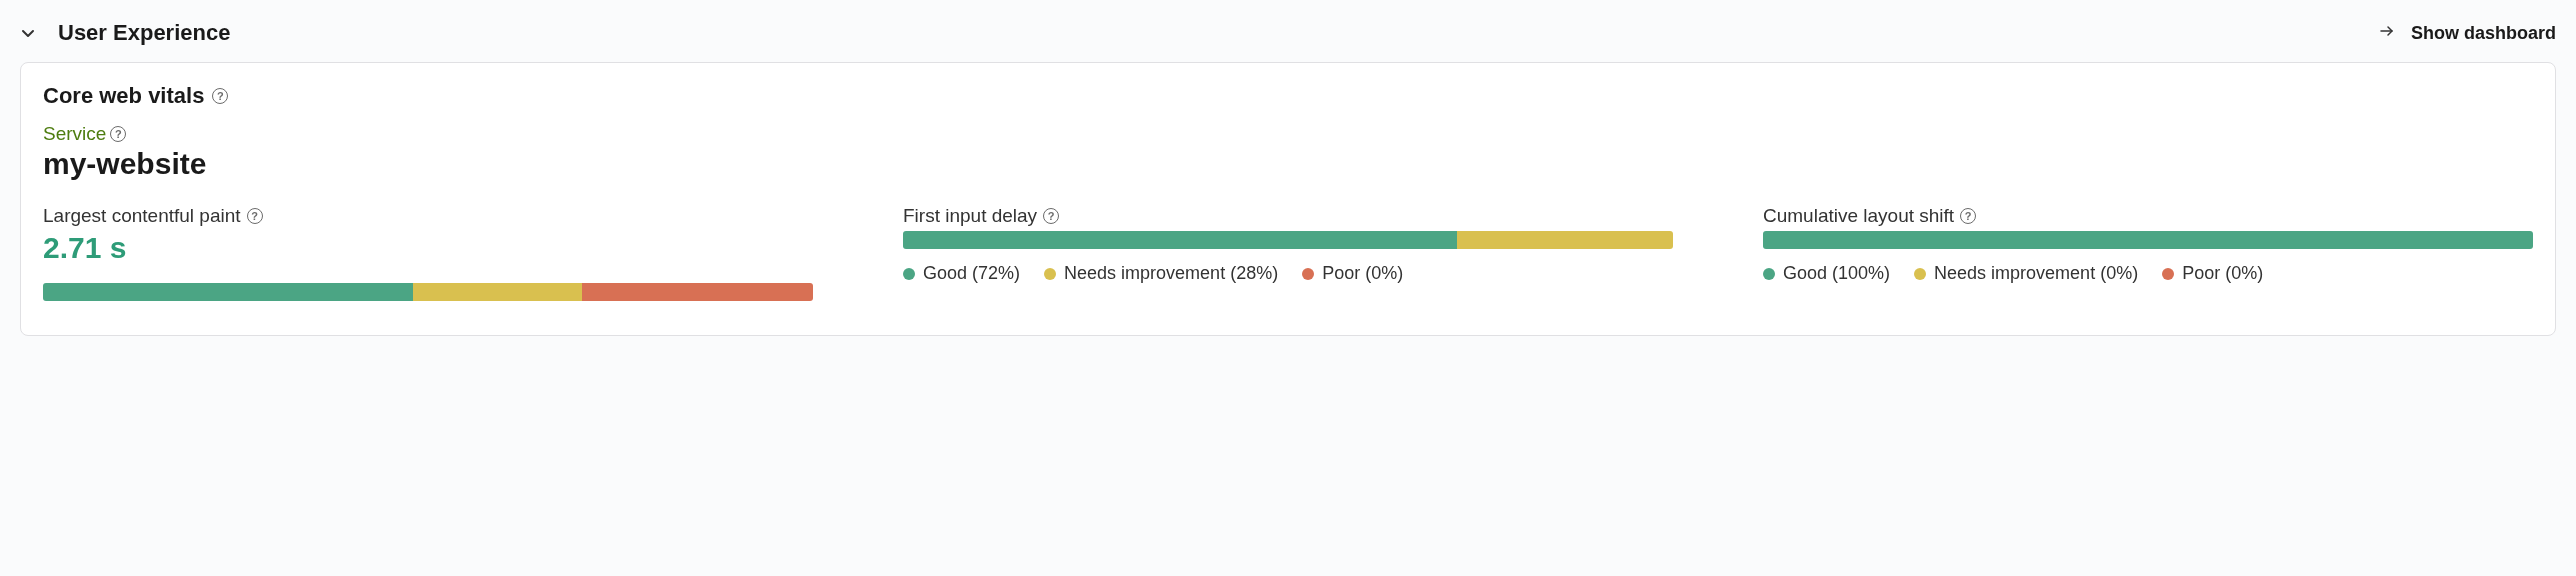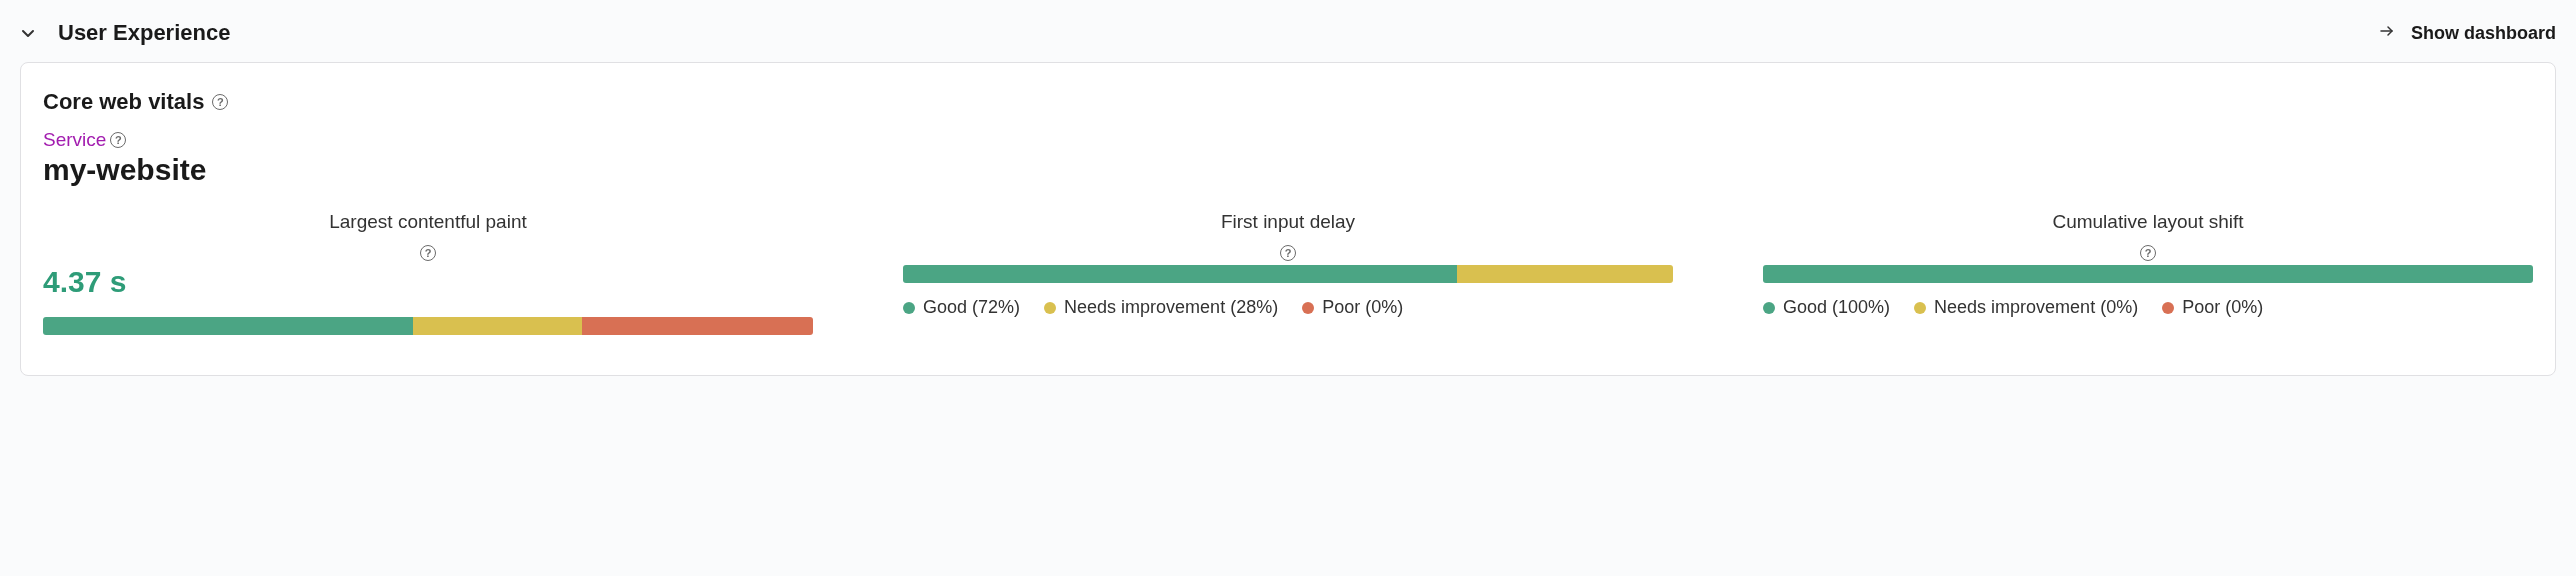--- a/index.html
+++ b/index.html
@@ -39,21 +39,21 @@
       font-size: 18px;
       font-weight: 600;
       color: #1a1a1a;
       text-decoration: none;
       cursor: pointer;
     }
     .card {
       background: #fff;
       border: 1px solid #e0e0e3;
       border-radius: 8px;
-      padding: 26px 22px;
+      padding: 20px 22px;
     }
     .card-title-row {
       display: flex;
       align-items: center;
       gap: 8px;
       margin-bottom: 14px;
     }
     .card-title {
       font-size: 22px;
       font-weight: 700;
@@ -72,38 +72,37 @@
       line-height: 1;
     }
     .service-label-row {
       display: flex;
       align-items: center;
       gap: 4px;
       margin-bottom: 2px;
     }
     .service-label {
       font-size: 19px;
-      color: #a21caf;
+      color: #4d7c0f;
     }
     .service-name {
       font-size: 30px;
       font-weight: 700;
       margin-bottom: 24px;
     }
     .metrics-row {
       display: grid;
       grid-template-columns: 1fr 1fr 1fr;
       gap: 90px;
     }
     .metric-label-row {
       display: flex;
       align-items: center;
-      gap: 12px;
+      gap: 6px;
       margin-bottom: 4px;
-      flex-direction: column;
     }
     .metric-label {
       font-size: 19px;
       color: #333;
     }
     .metric-value {
       font-size: 30px;
       font-weight: 700;
       color: #2e9c78;
       margin-bottom: 18px;
@@ -174,21 +173,21 @@
   </div>
   <div class="service-name">my-website</div>
 
   <div class="metrics-row">
 
     <div>
       <div class="metric-label-row">
         <span class="metric-label">Largest contentful paint</span>
         <span class="help-icon">?</span>
       </div>
-      <div class="metric-value">4.37 s</div>
+      <div class="metric-value">2.71 s</div>
       <div class="dist-bar">
         <div class="seg-good" style="width:48%"></div>
         <div class="seg-needs" style="width:22%"></div>
         <div class="seg-poor" style="width:30%"></div>
       </div>
     </div>
 
     <div>
       <div class="metric-label-row">
         <span class="metric-label">First input delay</span>

